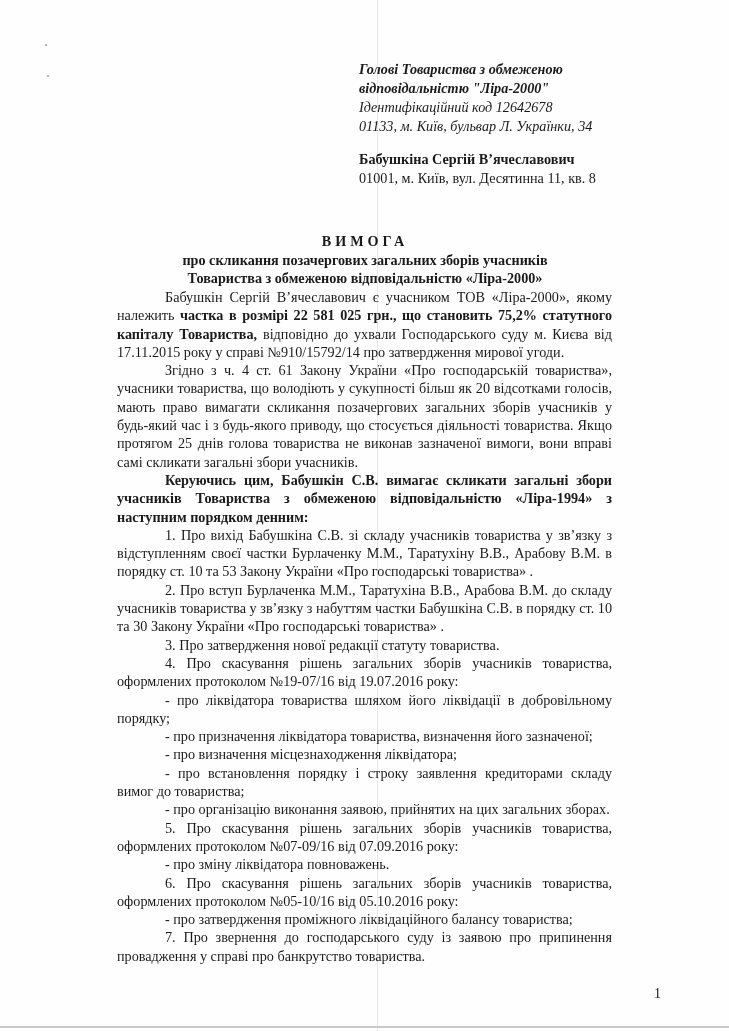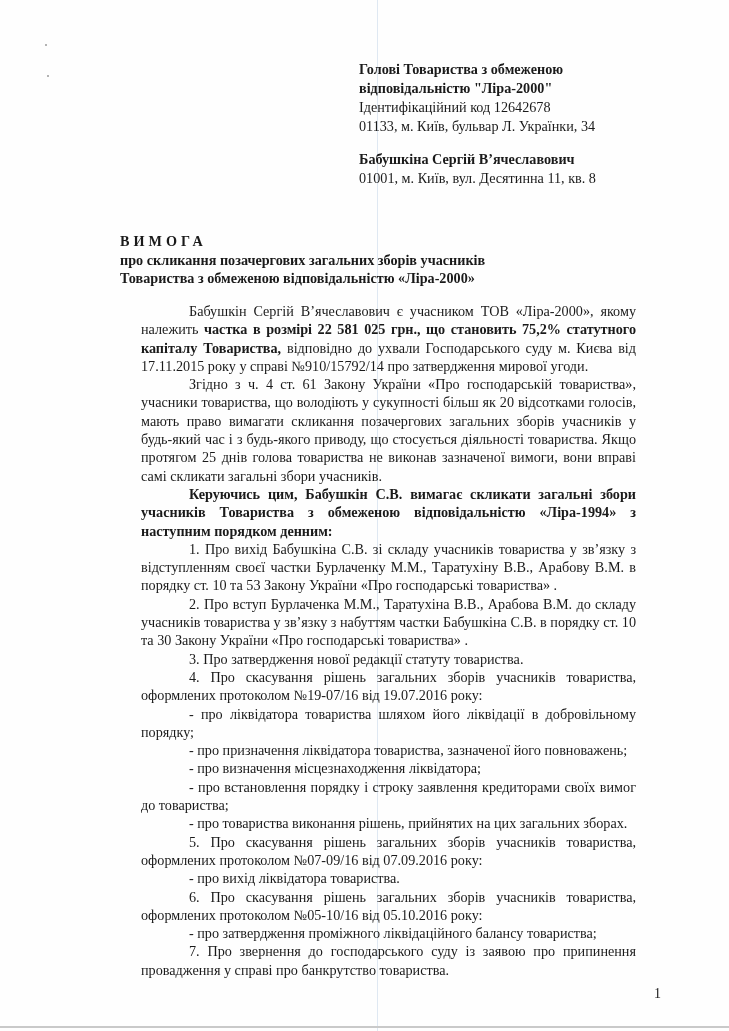--- a/index.html
+++ b/index.html
@@ -7,35 +7,35 @@
       width: 729px; height: 1031px; background: #ffffff; position: relative; overflow: hidden;
       font-family: "Liberation Serif", serif; color: #1a1a1a;
     }
     .page { position: absolute; left: 0; top: 0; width: 729px; height: 1031px; background: #fefefe; }
     .fold { position: absolute; left: 377px; top: 0; width: 1px; height: 1031px; background: #dfe8f2; }
     .bottom-edge { position: absolute; left: 0; top: 1026px; width: 729px; height: 2px; background: #c9c9c9; }
     .speck { position: absolute; width: 2px; height: 2px; background: #9a9a9a; border-radius: 1px; }
     .addressee { position: absolute; left: 359px; font-size: 14.2px; line-height: 19px; }
     .addressee .line { display: block; white-space: nowrap; }
     .b { font-weight: bold; }
-    .title-block { position: absolute; left: 120px; width: 490px; top: 232px; text-align: left; font-weight: bold; font-size: 14.2px; line-height: 18.5px; }
+    .title-block { position: absolute; left: 120px; width: 490px; top: 232px; text-align: center; font-weight: bold; font-size: 14.2px; line-height: 18.5px; }
     .title-main { letter-spacing: 4px; }
-    .body-text { position: absolute; left: 117px; width: 495px; top: 302px; font-size: 14.2px; line-height: 18.3px; text-align: justify; margin-left: 24px; }
+    .body-text { position: absolute; left: 117px; width: 495px; top: 288px; font-size: 14.2px; line-height: 18.3px; text-align: justify; }
     .body-text p { margin: 0; text-indent: 48px; }
     .page-number { position: absolute; left: 654px; top: 986px; font-size: 14px; }
   </style>
 </head>
 <body>
 
 <div class="page">
   <div class="fold"></div>
   <div class="speck" style="left:45px;top:44px;"></div>
   <div class="speck" style="left:47px;top:75px;"></div>
 
-  <div class="addressee" style="top:60px;">
+  <div class="addressee" style="top:60px;font-style:italic;">
     <span class="line b">Голові Товариства з обмеженою</span>
     <span class="line b">відповідальністю "Ліра-2000"</span>
     <span class="line">Ідентифікаційний код 12642678</span>
     <span class="line">01133, м. Київ, бульвар Л. Українки, 34</span>
   </div>
 
   <div class="addressee" style="top:150px;">
     <span class="line b">Бабушкіна Сергій В’ячеславович</span>
     <span class="line">01001, м. Київ, вул. Десятинна 11, кв. 8</span>
   </div>
@@ -48,26 +48,26 @@
 
   <div class="body-text">
     <p><span>Бабушкін Сергій В’ячеславович є учасником ТОВ «Ліра-2000», якому належить </span><span class="b">частка в розмірі 22 581 025 грн., що становить 75,2% статутного капіталу Товариства,</span><span> відповідно до ухвали Господарського суду м. Києва від 17.11.2015 року у справі №910/15792/14 про затвердження мирової угоди.</span></p>
     <p>Згідно з ч. 4 ст. 61 Закону України «Про господарській товариства», учасники товариства, що володіють у сукупності більш як 20 відсотками голосів, мають право вимагати скликання позачергових загальних зборів учасників у будь-який час і з будь-якого приводу, що стосується діяльності товариства. Якщо протягом 25 днів голова товариства не виконав зазначеної вимоги, вони вправі самі скликати загальні збори учасників.</p>
     <p class="b">Керуючись цим, Бабушкін С.В. вимагає скликати загальні збори учасників Товариства з обмеженою відповідальністю «Ліра-1994» з наступним порядком денним:</p>
     <p>1. Про вихід Бабушкіна С.В. зі складу учасників товариства у зв’язку з відступленням своєї частки Бурлаченку М.М.,  Таратухіну В.В., Арабову В.М. в порядку ст. 10 та 53 Закону України «Про господарські товариства» .</p>
     <p>2. Про вступ Бурлаченка М.М.,  Таратухіна В.В., Арабова В.М. до складу учасників товариства у зв’язку з набуттям частки Бабушкіна С.В. в порядку ст. 10 та 30 Закону України «Про господарські товариства» .</p>
     <p>3. Про затвердження нової редакції статуту товариства.</p>
     <p>4. Про скасування рішень загальних зборів учасників товариства, оформлених протоколом №19-07/16 від 19.07.2016 року:</p>
     <p>- про ліквідатора товариства шляхом його ліквідації в добровільному порядку;</p>
-    <p>- про призначення ліквідатора товариства, зазначеної його повноважень;</p>
+    <p>- про призначення ліквідатора товариства, визначення його зазначеної;</p>
     <p>- про визначення місцезнаходження ліквідатора;</p>
-    <p>- про встановлення порядку і строку заявлення кредиторами своїх вимог до товариства;</p>
-    <p>- про товариства виконання рішень, прийнятих на цих загальних зборах.</p>
+    <p>- про встановлення порядку і строку заявлення кредиторами складу вимог до товариства;</p>
+    <p>- про організацію виконання заявою, прийнятих на цих загальних зборах.</p>
     <p>5. Про скасування рішень загальних зборів учасників товариства, оформлених протоколом №07-09/16 від 07.09.2016 року:</p>
-    <p>- про вихід ліквідатора товариства.</p>
+    <p>- про зміну ліквідатора повноважень.</p>
     <p>6. Про скасування рішень загальних зборів учасників товариства, оформлених протоколом №05-10/16 від 05.10.2016 року:</p>
     <p>- про затвердження проміжного ліквідаційного балансу товариства;</p>
     <p>7. Про звернення до господарського суду із заявою про припинення провадження у справі про банкрутство товариства.</p>
   </div>
 
   <div class="page-number">1</div>
   <div class="bottom-edge"></div>
 </div>
 
 </body></html>

